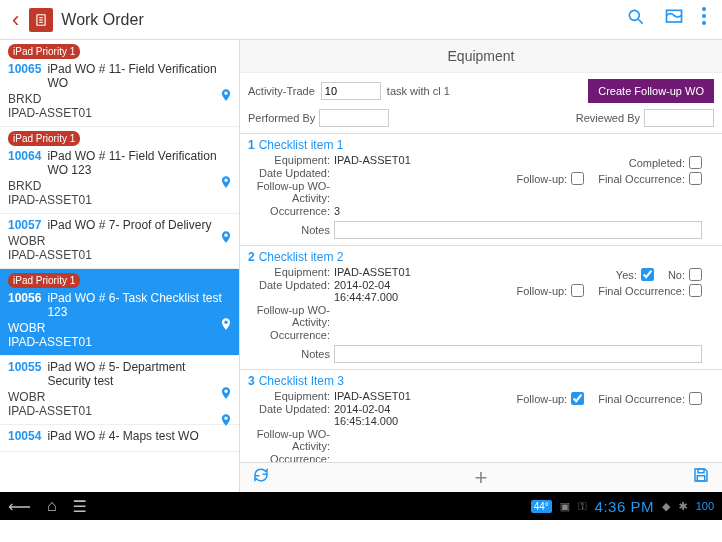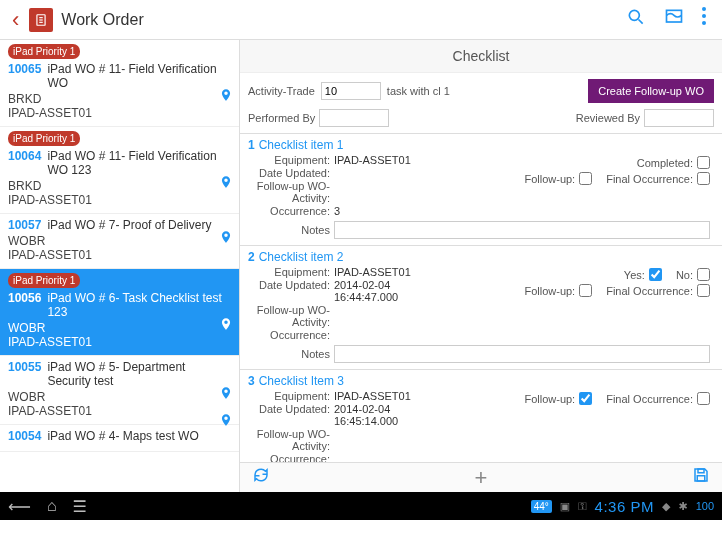--- a/index.html
+++ b/index.html
@@ -29,21 +29,21 @@
   .sel .meta { color:#fff; }
   .right { flex:1; display:flex; flex-direction:column; background:#fff;}
   .r-header { text-align:center; padding:8px 0; font-size:14px; color:#555; border-bottom:1px solid #eee; background:#f7f7f7;}
   .r-sub { display:flex; align-items:center; padding:6px 8px; font-size:11px; color:#555; gap:6px; position:relative;}
   .r-sub input { border:1px solid #ccc; height:18px; font-size:11px; padding:0 3px; width:60px;}
   .btn-create { margin-left:auto; background:#701a75; color:#fff; border:none; padding:6px 10px; font-size:11px; cursor:pointer;}
   .r-sub2 { display:flex; padding:0 8px 6px 8px; font-size:11px; color:#555; align-items:center;}
   .r-sub2 .spacer { flex:1; }
   .r-sub2 input { border:1px solid #ccc; height:18px; width:70px; margin-left:4px;}
   .list { flex:1; overflow-y:auto; overflow-x:hidden; }
-  .item { border-top:1px solid #ddd; padding:4px 12px 6px 8px; font-size:11px; }
+  .item { border-top:1px solid #ddd; padding:4px 20px 6px 8px; font-size:11px; }
   .it-title { color:#2196f3; font-size:12px; margin-bottom:2px;}
   .it-num { color:#2196f3; font-weight:bold; margin-right:4px;}
   .grid { display:flex; }
   .coll { width:190px; }
   .coll .row { display:flex; margin-bottom:1px;}
   .coll .lab { width:86px; text-align:right; color:#555; padding-right:4px;}
   .coll .val { color:#333; }
   .colr { flex:1; display:flex; flex-direction:column; gap:3px; padding-top:2px;}
   .chkrow { display:flex; justify-content:flex-end; gap:14px; align-items:center;}
   .chkrow label { font-size:11px; color:#555; display:flex; align-items:center; gap:4px;}
@@ -142,21 +142,21 @@
         <div class="wo-row">
           <span class="wo-id">10054</span>
           <span class="wo-title">iPad WO # 4- Maps test WO</span>
         </div>
         <span class="pin"><svg width="14" height="18" viewBox="0 0 24 24" fill="currentColor">
             <path d="M12 2C8 2 5 5 5 9c0 5 7 13 7 13s7-8 7-13c0-4-3-7-7-7zm0 10a3 3 0 1 1 0-6 3 3 0 0 1 0 6z"></path>
           </svg></span>
       </div>
     </div>
   <div class="right">
-    <div class="r-header">Checklist</div>
+    <div class="r-header">Equipment</div>
     <div class="r-sub">
       <span>Activity-Trade</span>
       <input value="10" style="">
       <span>task with cl 1</span>
       <button class="btn-create">Create Follow-up WO</button>
     </div>
     <div class="r-sub2">
       <span>Performed By</span>
       <input style="">
       <div class="spacer"></div>

